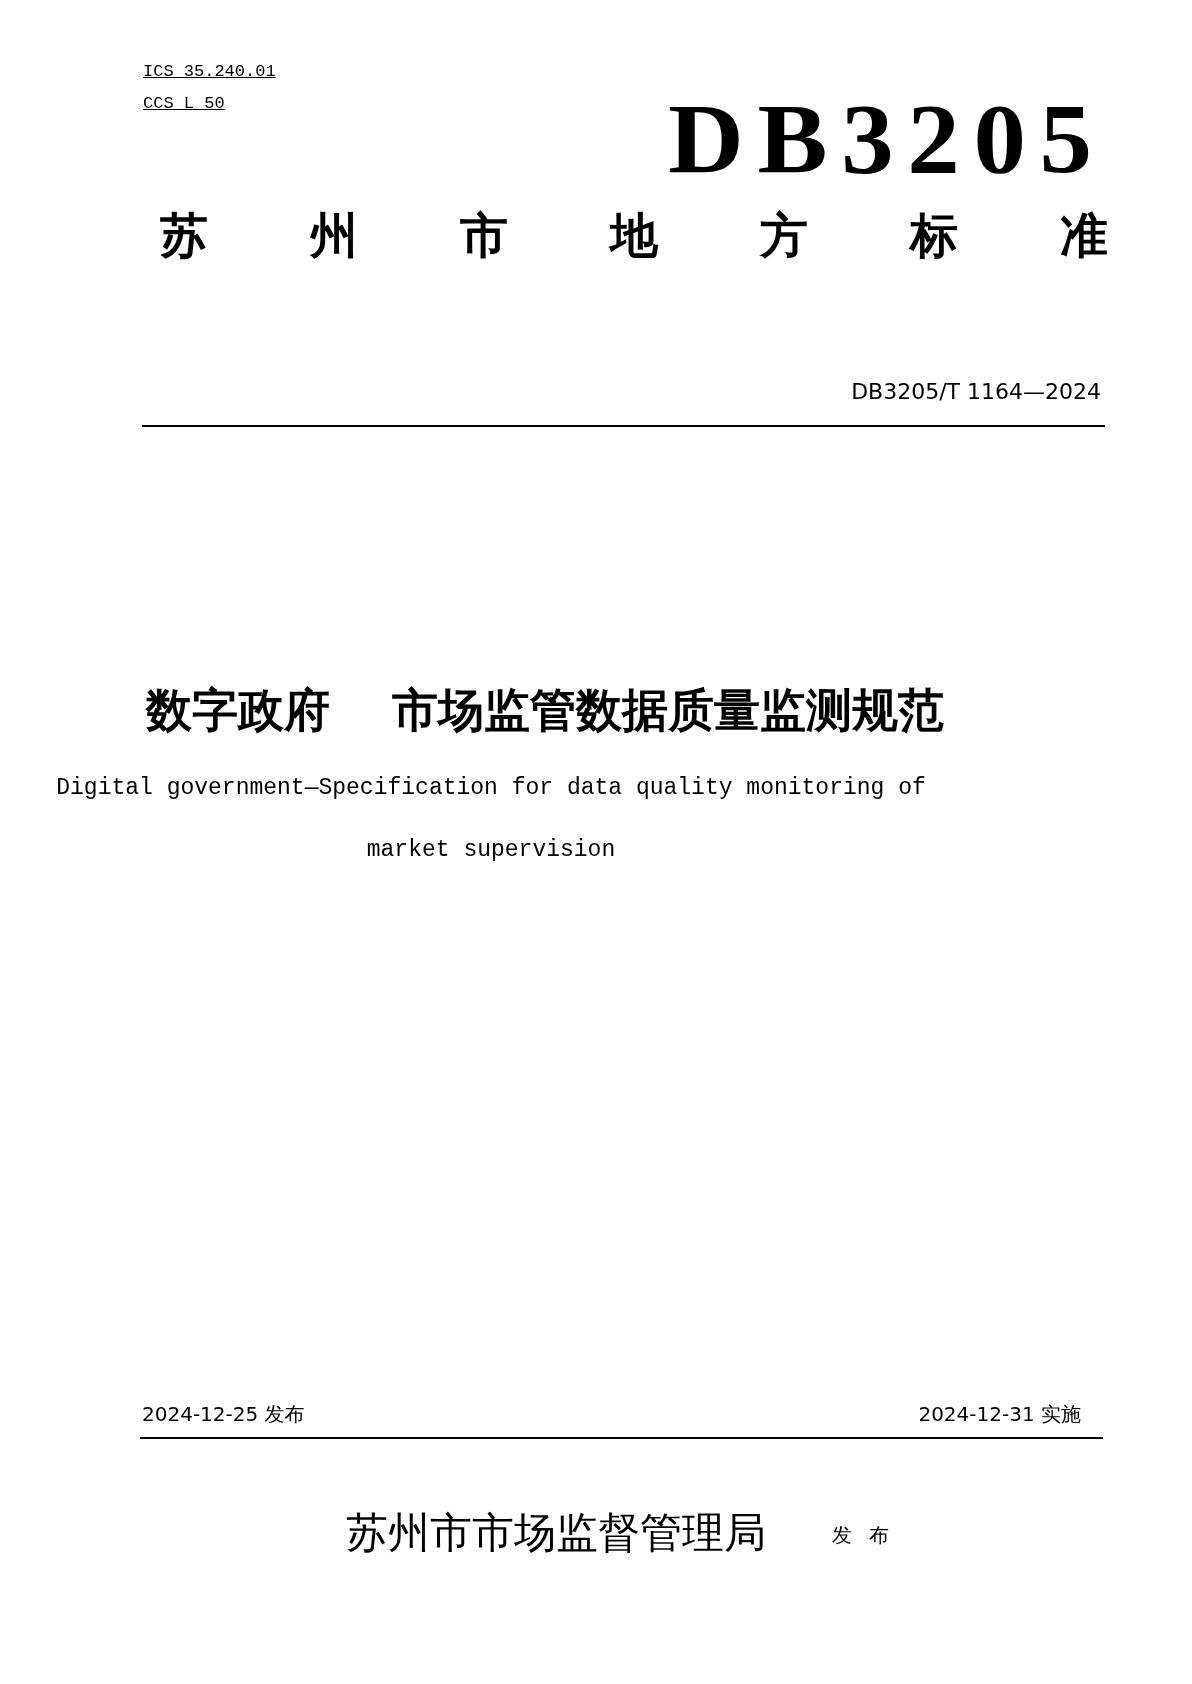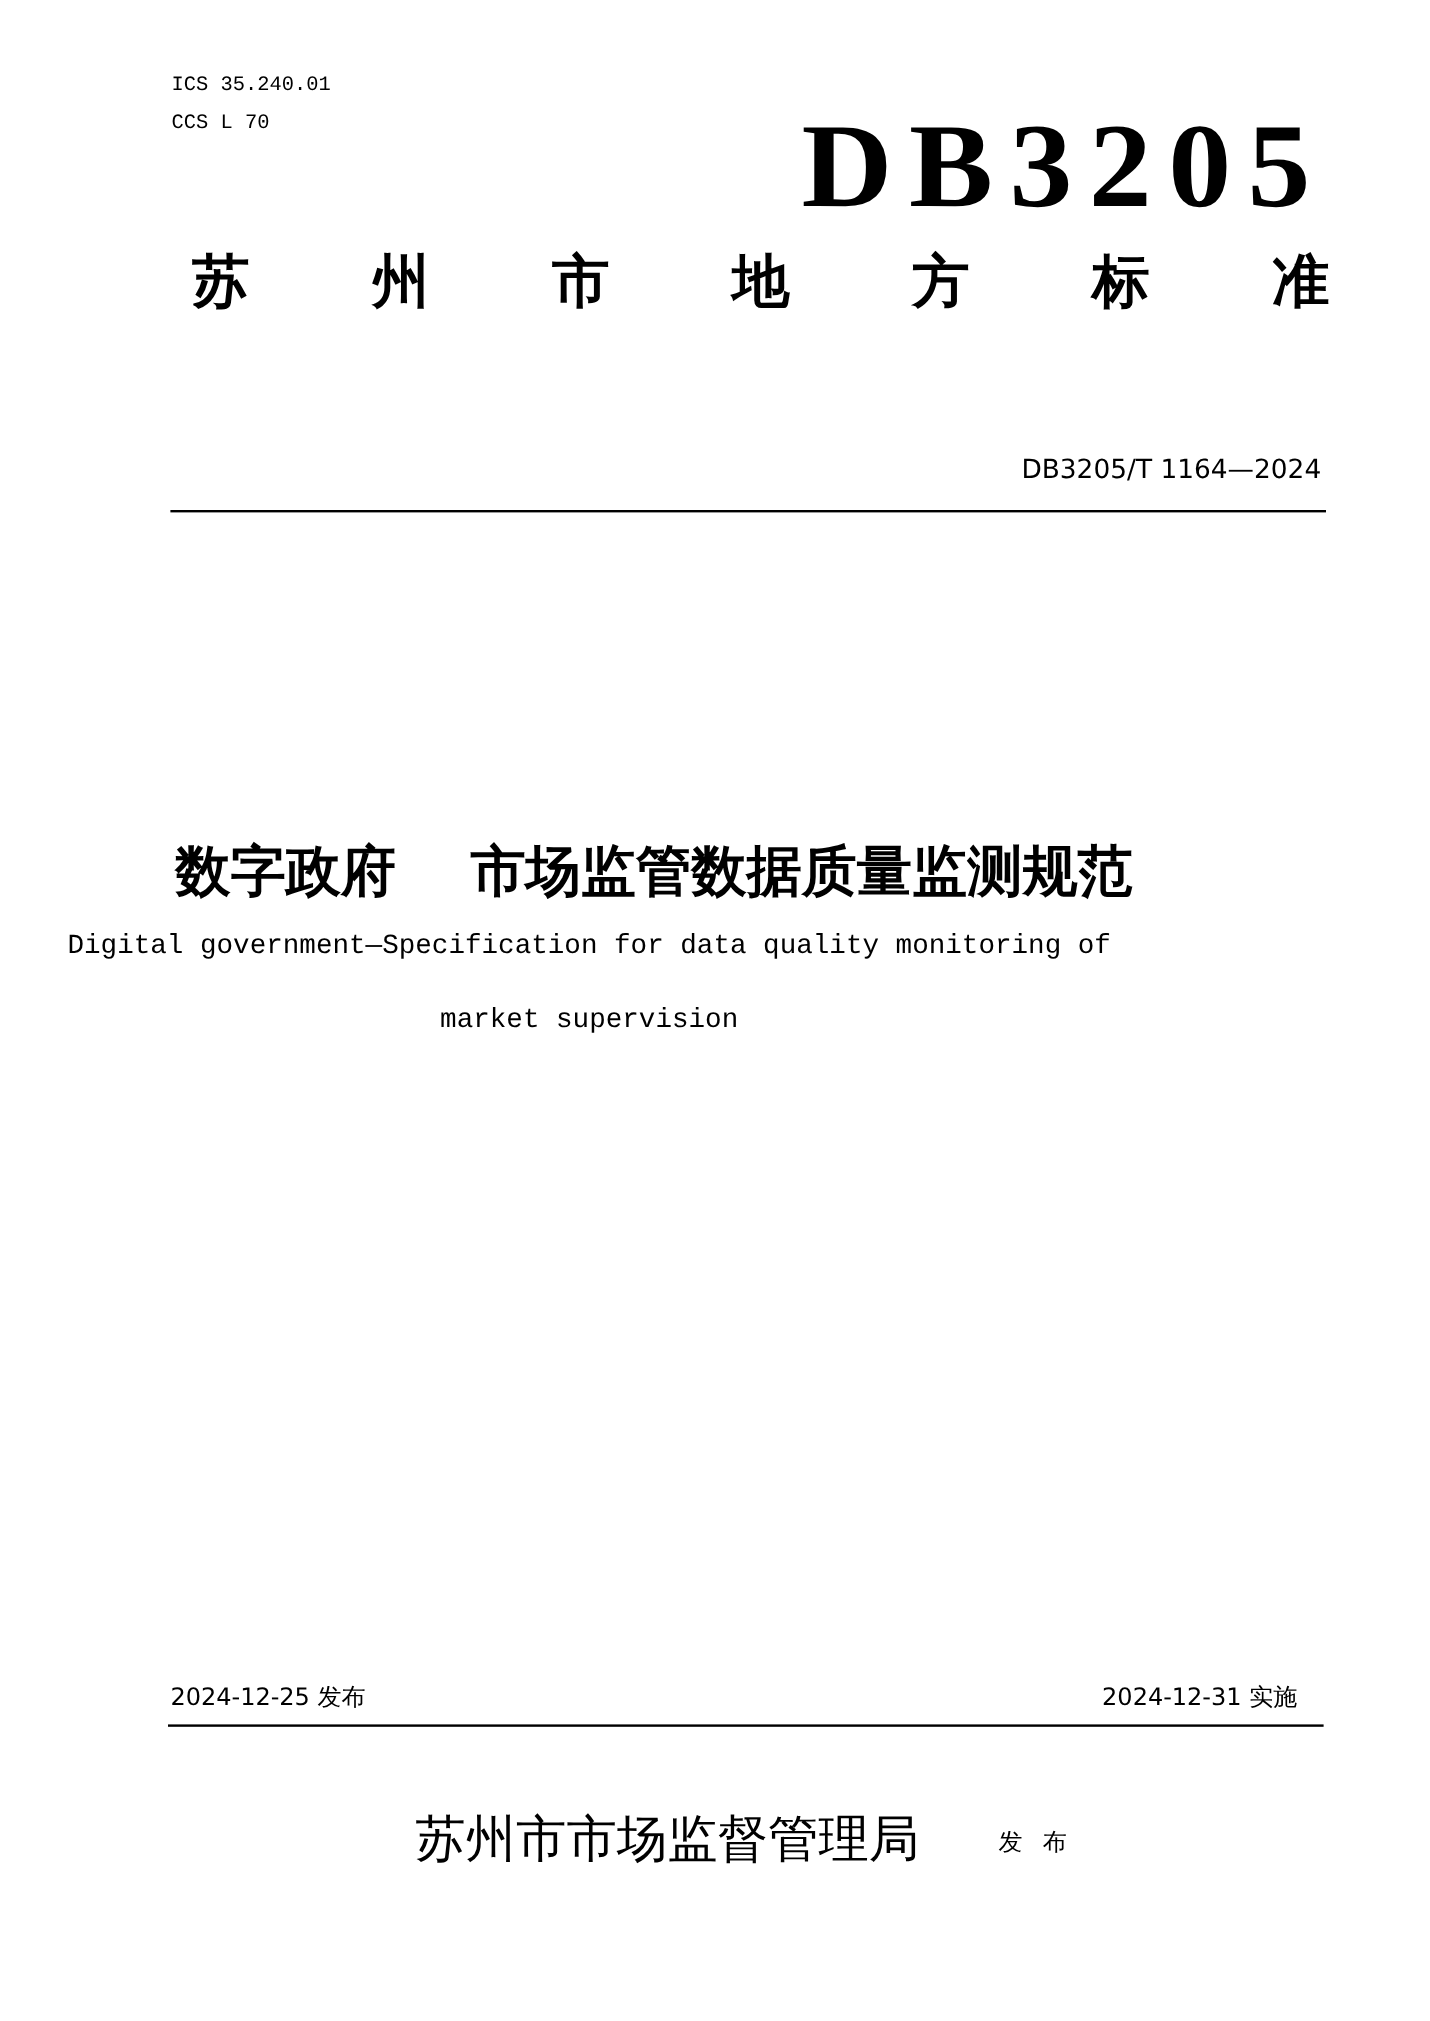--- a/index.html
+++ b/index.html
@@ -13,20 +13,21 @@
       position: relative;
       overflow: hidden;
       color: #000000;
     }
     .abs { position: absolute; }
     .classif {
       font-family: "Liberation Mono", "DejaVu Sans Mono", monospace;
       font-size: 17px;
       line-height: 20px;
       white-space: pre;
+      text-decoration: underline;
     }
     #ics { left: 143px; top: 62px; }
     #ccs { left: 143px; top: 94px; }
 
     #db-code {
       left: 668px;
       top: 84px;
       font-family: "Liberation Serif", "DejaVu Serif", serif;
       font-weight: bold;
       font-size: 100px;
@@ -63,21 +64,21 @@
       position: absolute;
       height: 2px;
       background: #000000;
     }
     #rule-top { left: 142px; width: 963px; top: 425px; }
     #rule-bottom { left: 140px; width: 963px; top: 1437px; }
 
     #title-cn {
       left: 0;
       width: 1060px;
-      top: 696px;
+      top: 680px;
       text-align: center;
       font-family: "DejaVu Sans", "Liberation Sans", sans-serif;
       font-weight: bold;
       font-size: 46px;
       line-height: 60px;
       white-space: pre;
       padding-left: 30px;
       box-sizing: border-box;
     }
 
@@ -120,21 +121,21 @@
       font-size: 20px;
       line-height: 30px;
       letter-spacing: 17px;
       white-space: nowrap;
     }
   </style>
 </head>
 <body>
 
 <div class="abs classif" id="ics">ICS 35.240.01</div>
-<div class="abs classif" id="ccs">CCS L 70</div>
+<div class="abs classif" id="ccs">CCS L 50</div>
 
 <div class="abs" id="db-code">DB3205</div>
 
 <div class="abs" id="std-type">
   <span>苏</span>
   <span>州</span>
   <span>市</span>
   <span>地</span>
   <span>方</span>
   <span>标</span>

